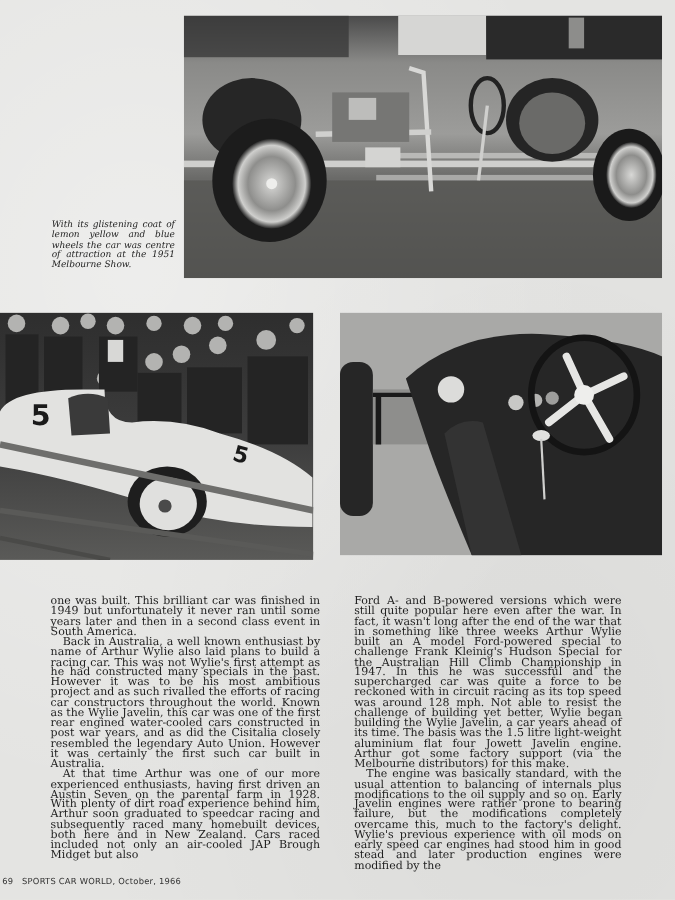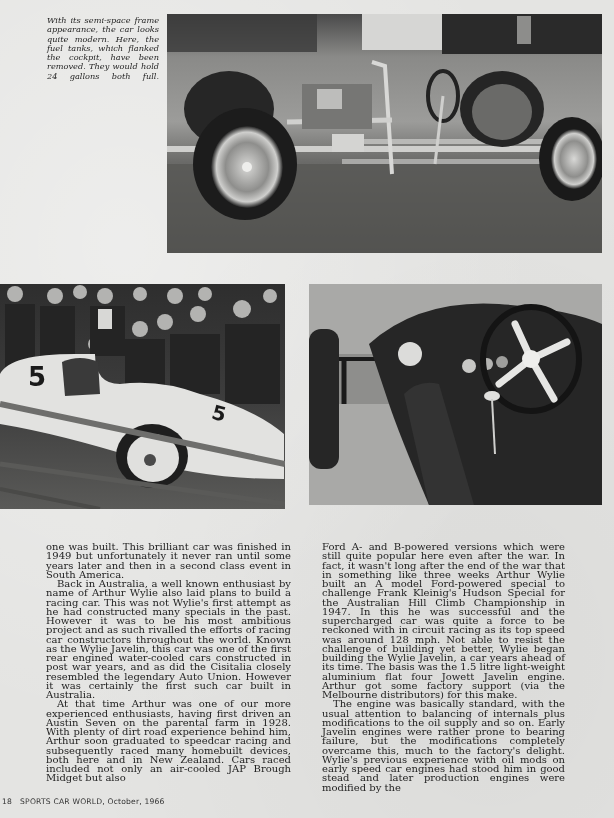--- a/index.html
+++ b/index.html
@@ -49,21 +49,21 @@
       font-size: 7.6px; letter-spacing: 0.2px;
       color: #333;
     }
     .folio .num { margin-right: 8px; }
   </style>
 </head>
 <body>
 
 <div class="page">
 
-  <p class="caption" style="top:16px;">With its semi-space frame appearance, the car looks quite modern. Here, the fuel tanks, which flanked the cockpit, have been removed. They would hold 24 gallons both full.</p>
+  <p class="caption last-normal" style="top:199px;">With its glistening coat of lemon yellow and blue wheels the car was centre of attraction at the 1951 Melbourne Show.</p>
 
   <div class="photo" style="left:167px; top:14px; width:435px; height:239px;">
     <svg viewBox="0 0 435 239" preserveAspectRatio="none">
       <defs>
         <linearGradient id="g1bg" x1="0" y1="0" x2="0" y2="1">
           <stop offset="0" stop-color="#4a4a4a"></stop>
           <stop offset="0.18" stop-color="#8a8a88"></stop>
           <stop offset="0.45" stop-color="#9c9c9a"></stop>
           <stop offset="0.62" stop-color="#6a6a68"></stop>
           <stop offset="1" stop-color="#4e4e4c"></stop>
@@ -200,16 +200,16 @@
     <p class="ind">Back in Australia, a well known enthusiast by name of Arthur Wylie also laid plans to build a racing car. This was not Wylie's first attempt as he had constructed many specials in the past. However it was to be his most ambitious project and as such rivalled the efforts of racing car constructors throughout the world. Known as the Wylie Javelin, this car was one of the first rear engined water-cooled cars constructed in post war years, and as did the Cisitalia closely resembled the legendary Auto Union. However it was certainly the first such car built in Australia.</p>
     <p class="ind">At that time Arthur was one of our more experienced enthusiasts, having first driven an Austin Seven on the parental farm in 1928. With plenty of dirt road experience behind him, Arthur soon graduated to speedcar racing and subsequently raced many homebuilt devices, both here and in New Zealand. Cars raced included not only an air-cooled JAP Brough Midget but also</p>
   </div>
 
   <div class="col col-right">
     <p>Ford A- and B-powered versions which were still quite popular here even after the war. In fact, it wasn't long after the end of the war that in something like three weeks Arthur Wylie built an A model Ford-powered special to challenge Frank Kleinig's Hudson Special for the Australian Hill Climb Championship in 1947. In this he was successful and the supercharged car was quite a force to be reckoned with in circuit racing as its top speed was around 128 mph. Not able to resist the challenge of building yet better, Wylie began building the Wylie Javelin, a car years ahead of its time. The basis was the 1.5 litre light-weight aluminium flat four Jowett Javelin engine. Arthur got some factory support (via the Melbourne distributors) for this make.</p>
     <p class="ind">The engine was basically standard, with the usual attention to balancing of internals plus modifications to the oil supply and so on. Early Javelin engines were rather prone to bearing failure, but the modifications completely overcame this, much to the factory's delight. Wylie's previous experience with oil mods on early speed car engines had stood him in good stead and later production engines were modified by the</p>
   </div>
 
   <div class="folio">
-    <span class="num">18</span><span>SPORTS CAR WORLD, October, 1966</span>
+    <span class="num">69</span><span>SPORTS CAR WORLD, October, 1966</span>
   </div>
 
 </div>
 
 </body></html>

